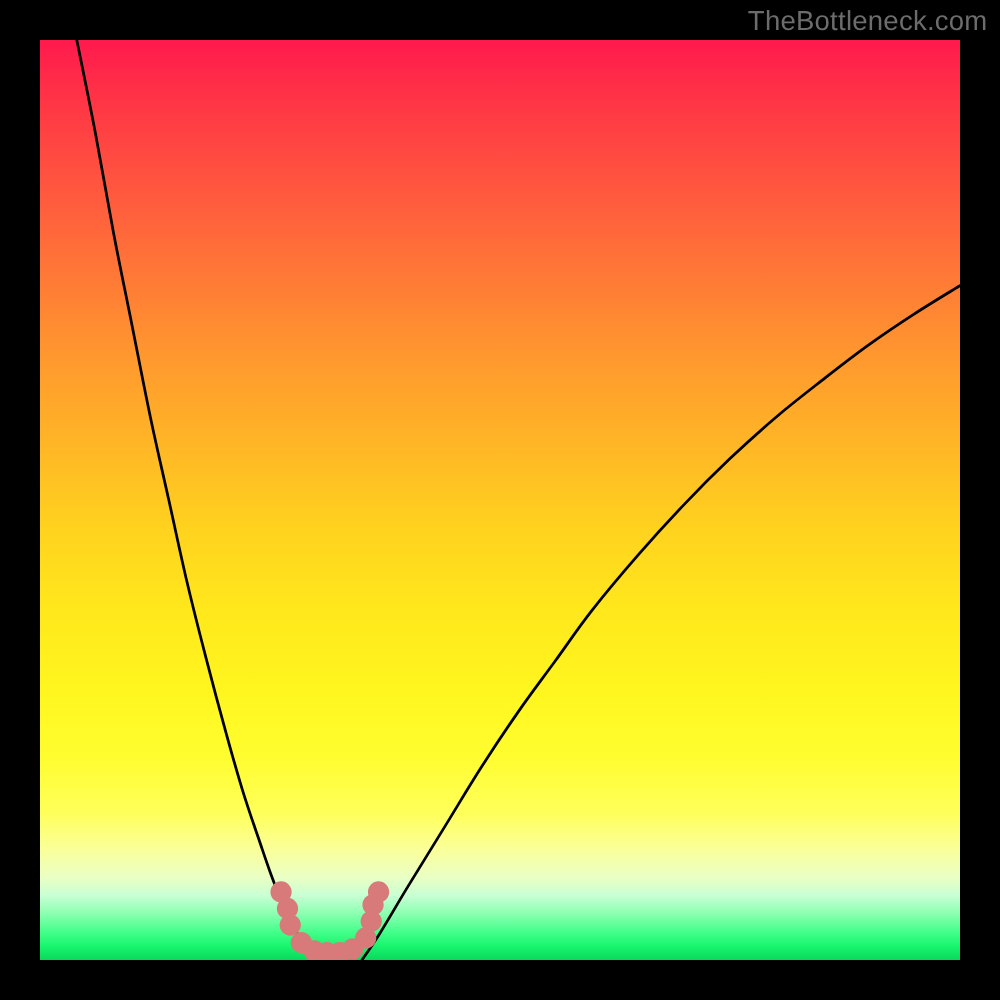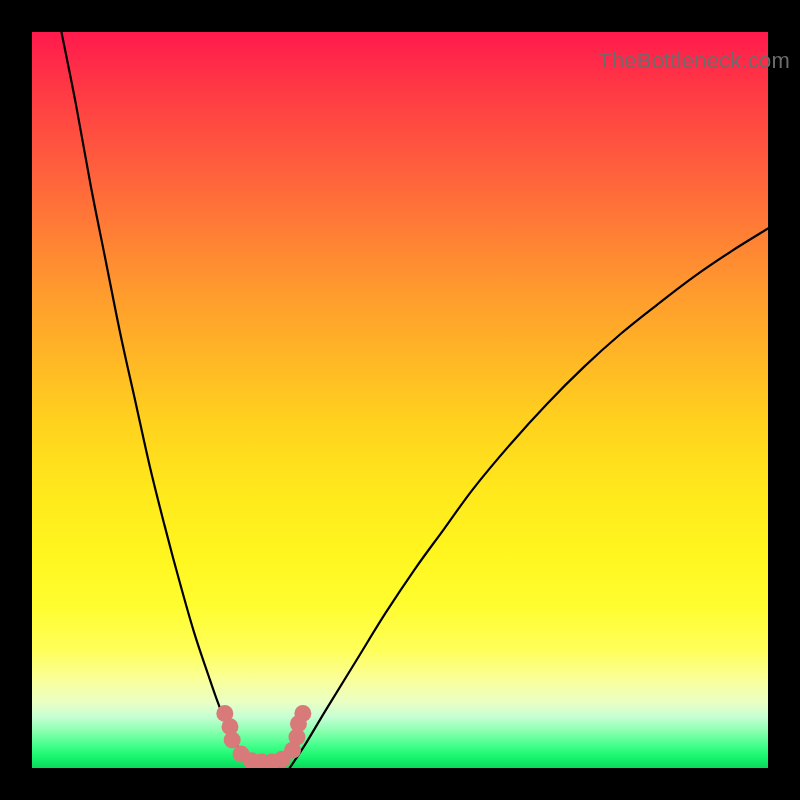--- a/index.html
+++ b/index.html
@@ -58,21 +58,20 @@
   }
   .watermark {
     position: absolute;
     top: 4px;
     right: 10px;
     font-family: Arial, Helvetica, sans-serif;
     font-size: 22px;
     font-weight: 500;
     color: #6c6c6c;
     letter-spacing: 0.2px;
-    margin-top: 44px;
   }
 </style>
 </head>
 <body>
 
 <div class="frame">
   <div class="plot-area">
     <div class="gradient"></div>
     <svg class="curve-svg" viewBox="0 0 736 736" preserveAspectRatio="none">
       <g>

